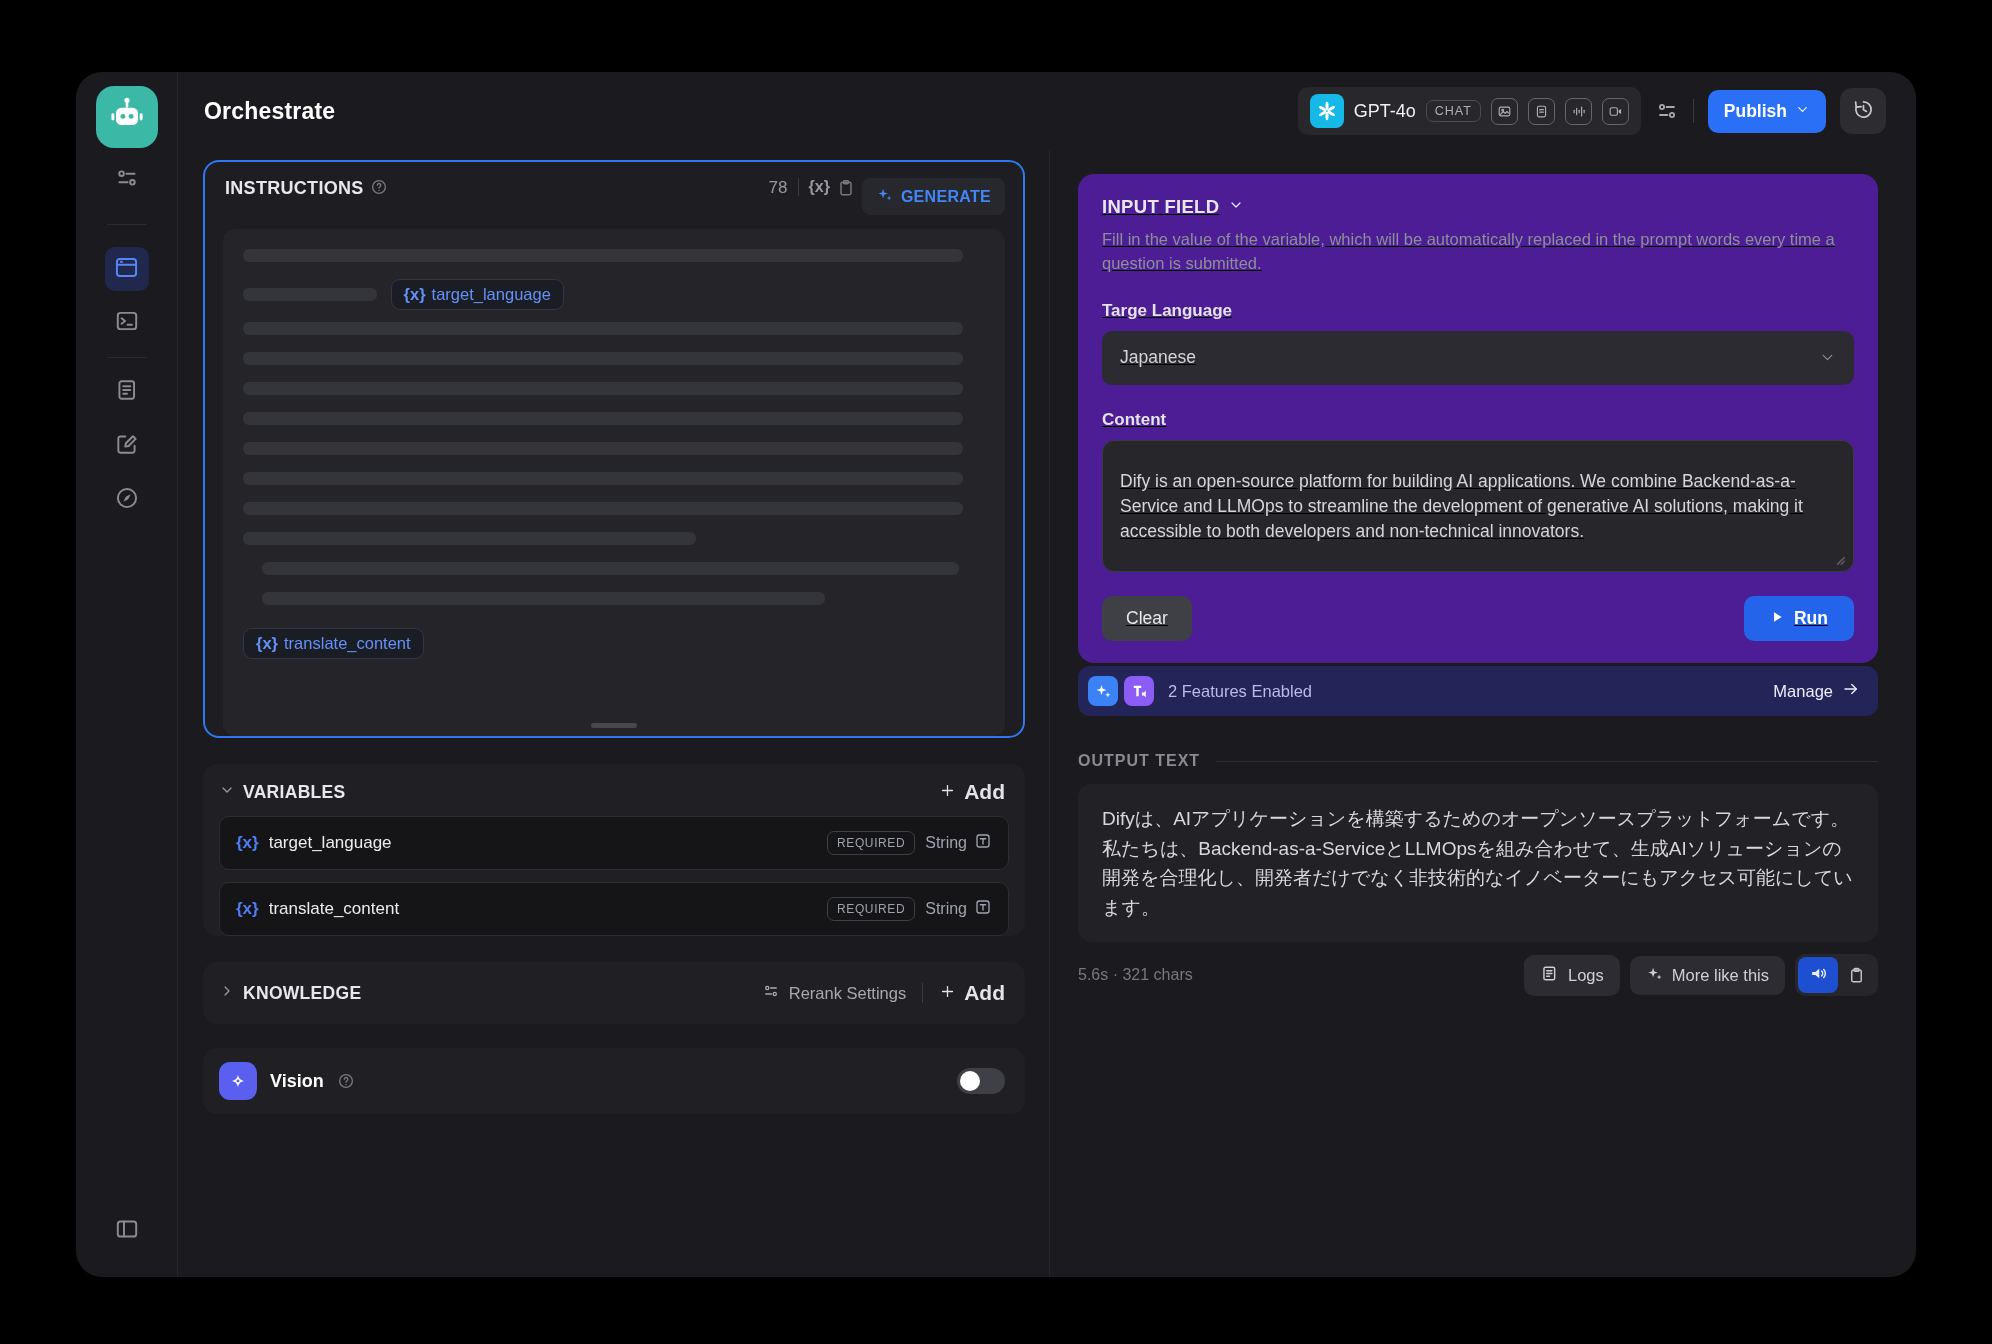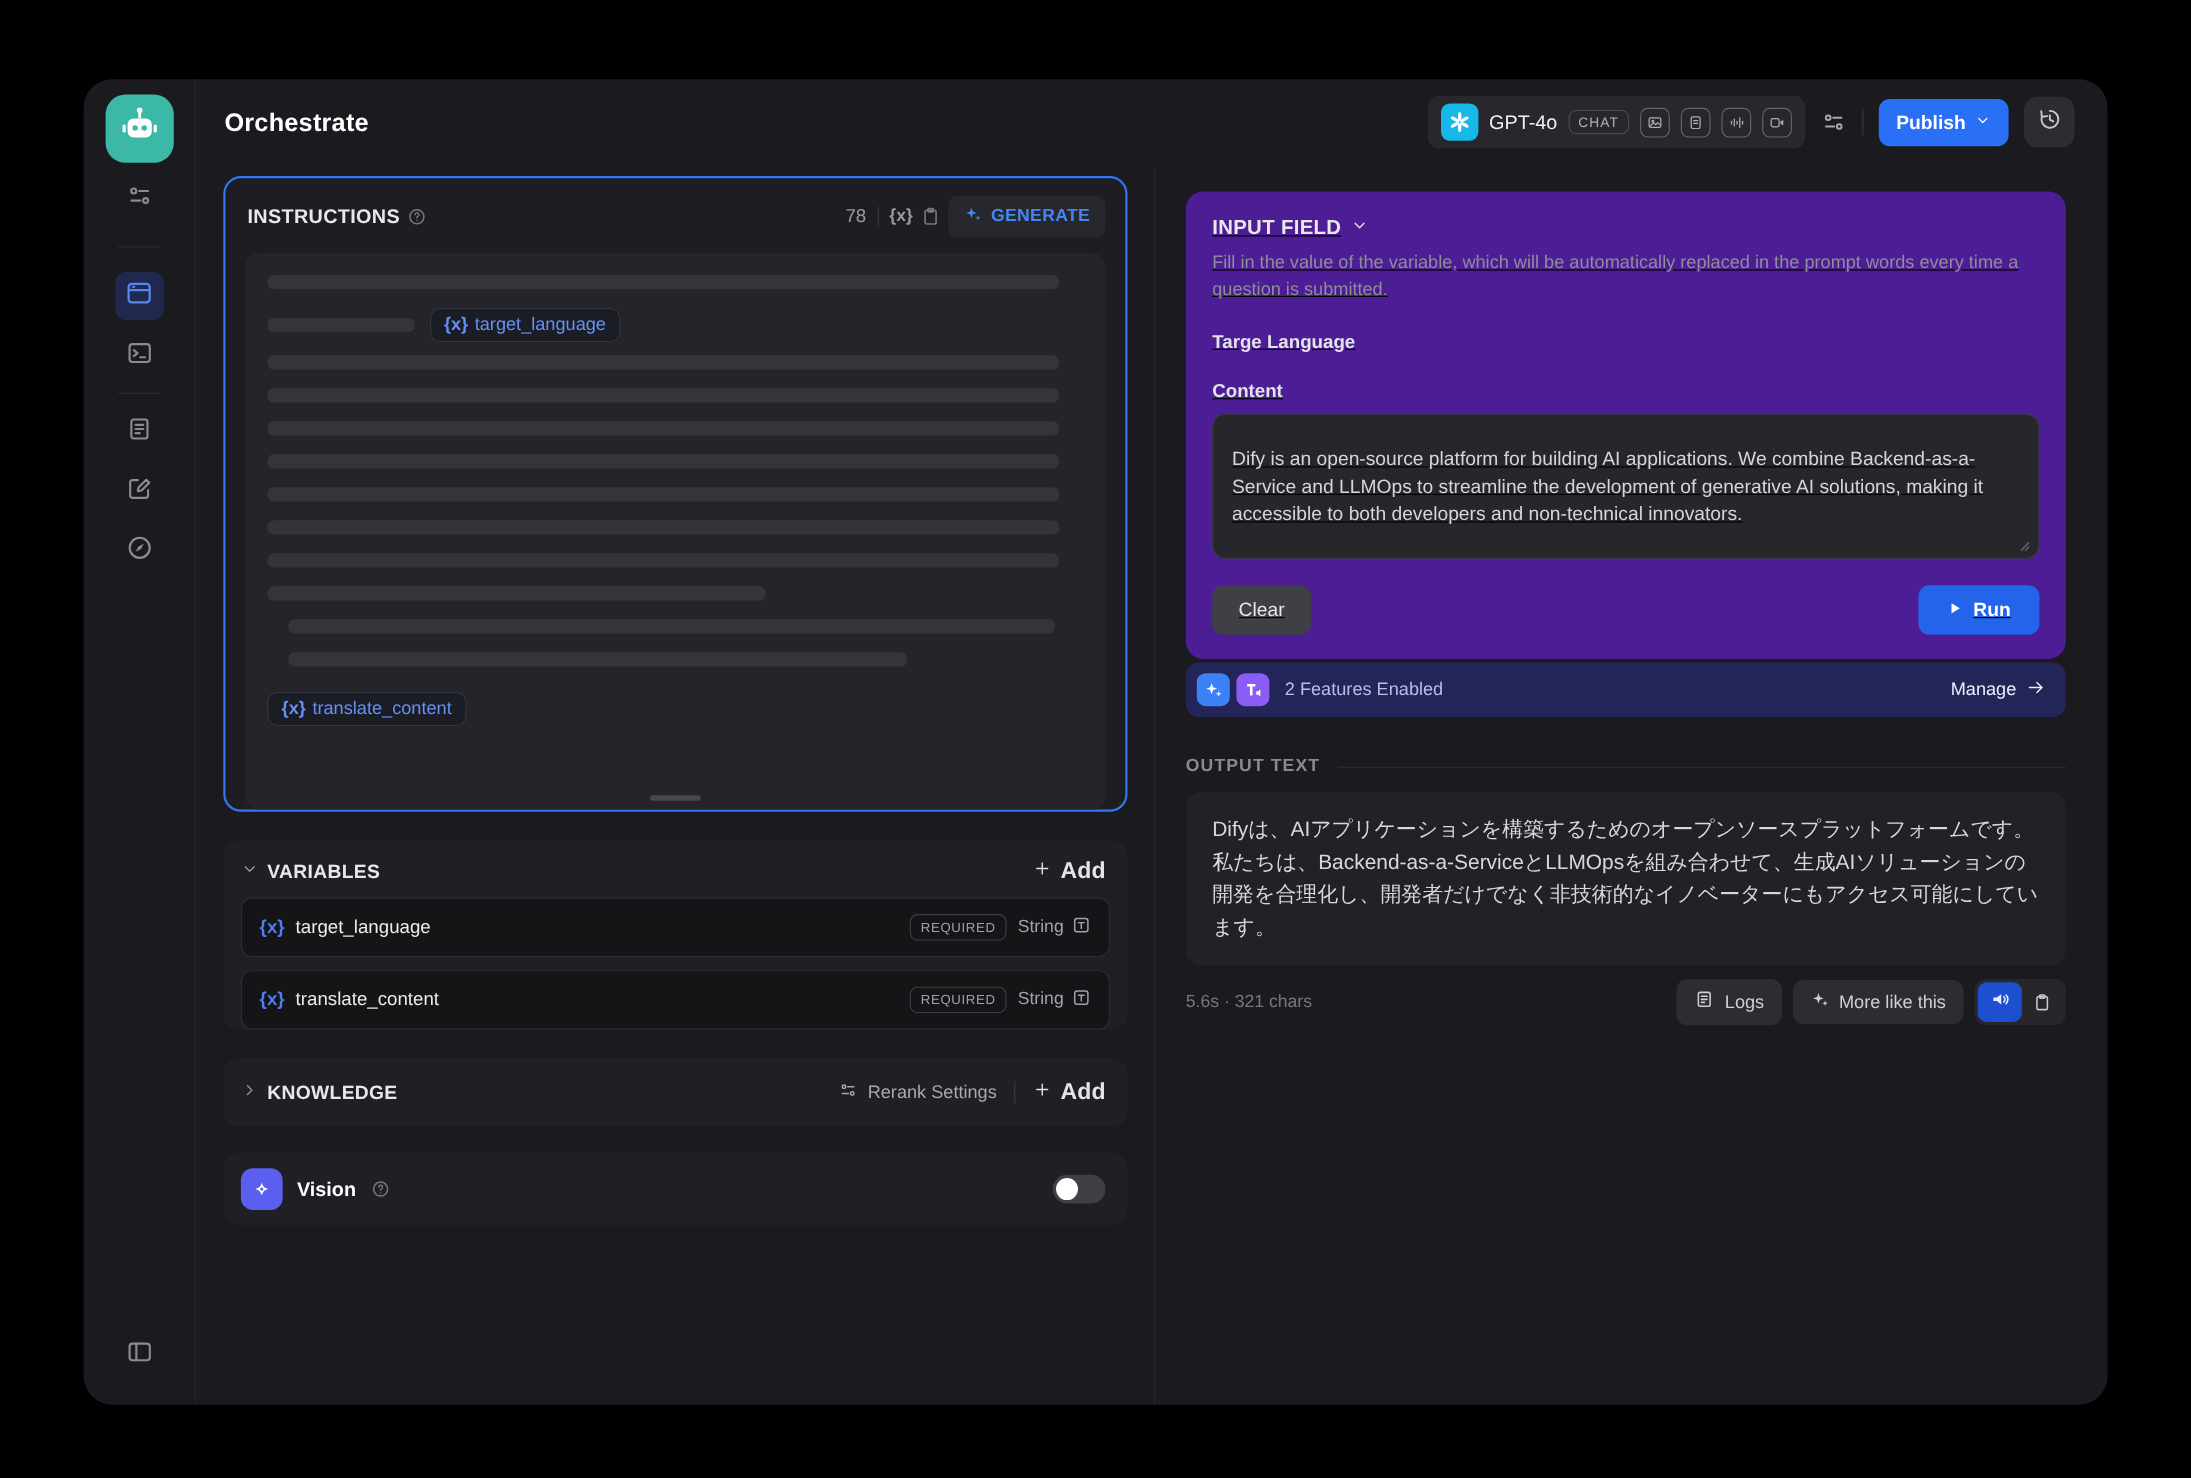--- a/index.html
+++ b/index.html
@@ -36,21 +36,21 @@
   .hdr-div { width:1px; height:24px; background:#3a3a3f; }
   .publish-btn { background:#2970f6; color:#fff; font-size:17.5px; font-weight:600;
                  border-radius:10px; padding:11px 16px; display:flex; align-items:center; gap:8px; cursor:pointer; }
   .history-btn { width:46px; height:46px; background:#2c2c31; border-radius:12px; color:#c8c8cc;
                  display:flex; align-items:center; justify-content:center; cursor:pointer; }
   .content { flex:1; display:flex; min-height:0; }
   .leftcol { width:872px; border-right:1px solid #26262a; flex-shrink:0; }
   
   .instr { margin:10px 24px 0 25px; height:578px; border:2px solid #3077f2; border-radius:16px;
            background:#1d1d22; display:flex; flex-direction:column; position:relative; }
-  .instr-head { display:flex; align-items:center; padding:16px 18px 10px 20px; gap:6px; }
+  .instr-head { display:flex; align-items:flex-start; padding:16px 18px 10px 20px; gap:6px; }
   .sec-title { font-size:18px; font-weight:bold; color:#e8e8ea; letter-spacing:.3px; }
   .help { color:#77777e; display:flex; }
   .count { margin-left:auto; color:#9a9aa2; font-size:17px; }
   .vdiv { width:1px; height:18px; background:#3a3a40; margin:0 4px; }
   .vartok { color:#9a9aa2; font-size:16px; font-weight:600; }
   .gen-btn { background:#27282e; border-radius:8px; padding:8px 14px; display:flex;
              align-items:center; gap:8px; color:#4285f4; font-size:16px; font-weight:bold;
              letter-spacing:.3px; cursor:pointer; }
   .editor { margin:4px 18px 0 18px; background:#242429; border-radius:12px;
             padding:20px 20px 16px 20px; flex:1; }
@@ -463,20 +463,28 @@
             <span>INPUT FIELD</span>
             <span>
               <svg class="st" width="16" height="16" viewBox="0 0 24 24" stroke-width="2.4">
                   <polyline points="6,9 12,15 18,9"></polyline>
                 </svg>
             </span>
           </div>
           <div class="if-desc">Fill in the value of the variable, which will be automatically replaced in the prompt words every time a question is submitted.</div>
 
           <div class="fld-label">Targe Language</div>
+          <div class="select">
+            <span>Japanese</span>
+            <span class="chev">
+              <svg class="st" width="17" height="17" viewBox="0 0 24 24" stroke-width="2.2">
+                  <polyline points="6,9 12,15 18,9"></polyline>
+                </svg>
+            </span>
+          </div>
 
           <div class="fld-label">Content</div>
           <div class="txtarea">
             <span>Dify is an open-source platform for building AI applications. We combine Backend-as-a-Service and LLMOps to streamline the development of generative AI solutions, making it accessible to both developers and non-technical innovators.</span>
             <span class="resize-g">
               <svg class="st" width="13" height="13" viewBox="0 0 14 14" stroke-width="1.6">
                   <path d="M12 5 5 12"></path>
                   <path d="M12 9 9 12"></path>
                 </svg>
             </span>

